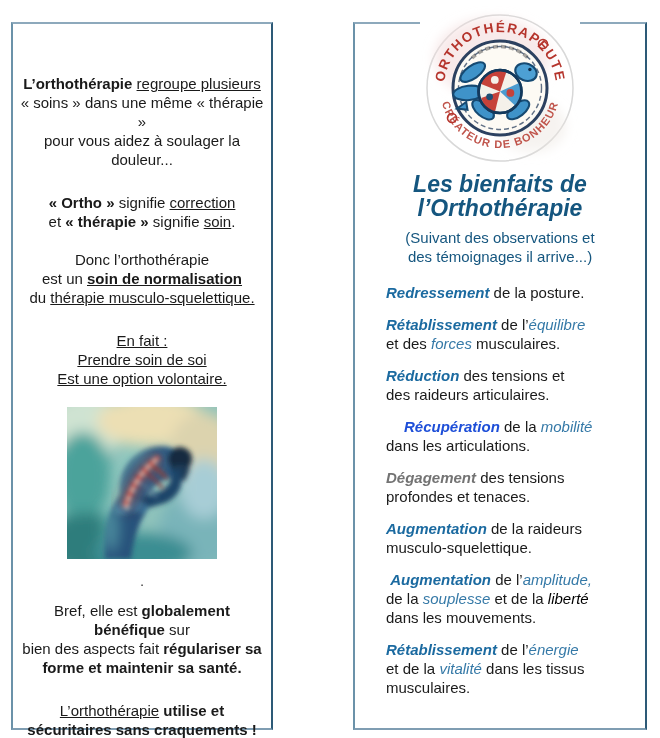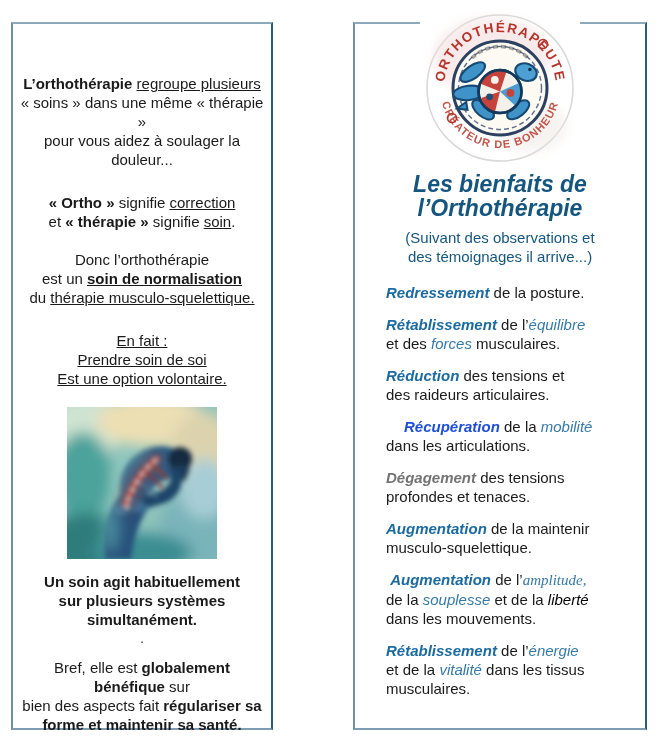--- a/index.html
+++ b/index.html
@@ -102,24 +102,20 @@
       <circle cx="66" cy="83" r="2" fill="#f0e3cf"></circle>
         <circle cx="62" cy="92" r="2" fill="#f0e3cf"></circle>
       <circle cx="60" cy="100" r="2" fill="#f0e3cf"></circle>
     </g>
     <g filter="url(#fbig)">
       <path d="M52 92 C48 68 60 50 80 44" stroke="#8fd8cd" stroke-width="5" fill="none" opacity="0.7"></path>
       <ellipse cx="44" cy="122" rx="8" ry="24" fill="#6fc3c0" opacity="0.55"></ellipse>
     </g>
   </svg>
 
-  <div class="para small-gap" style="margin-bottom:0">
-      <div class="tl"><span class="fb">Un soin agit habituellement</span></div>
-      <div class="tl"><span class="fb">sur plusieurs systèmes simultanément.</span></div>
-    </div>
   <div class="dotline">.</div>
   <div class="para small-gap">
       <div class="tl"><span>Bref, elle est </span><span class="fb">globalement bénéfique</span><span> sur</span></div>
       <div class="tl"><span>bien des aspects fait </span><span class="fb">régulariser sa</span></div>
       <div class="tl"><span class="fb">forme et maintenir sa santé.</span></div>
     </div>
   <div class="para">
       <div class="tl"><span class="fu">L’orthothérapie</span><span class="fb"> utilise et</span></div>
       <div class="tl"><span class="fb">sécuritaires sans craquements !</span></div>
     </div>
@@ -200,25 +196,25 @@
       </div>
     <div class="benefit-item">
         <div class="tl"><span class="fb fi" style="color: #1d4ed8; margin-left: 18px;">Récupération</span><span> de la </span><span class="fi" style="color: rgb(53, 121, 167);">mobilité</span></div>
         <div class="tl"><span>dans les articulations.</span></div>
       </div>
     <div class="benefit-item">
         <div class="tl"><span class="fb fi" style="color: #737373; text-align: right;">Dégagement</span><span> des tensions</span></div>
         <div class="tl"><span>profondes et tenaces.</span></div>
       </div>
     <div class="benefit-item">
-        <div class="tl"><span class="fb fi" style="color: rgb(27, 106, 160);">Augmentation</span><span> de la maintenir</span></div>
+        <div class="tl"><span class="fb fi" style="color: rgb(27, 106, 160);">Augmentation</span><span> de la raideurs</span></div>
         <div class="tl"><span>musculo-squelettique.</span></div>
       </div>
     <div class="benefit-item">
-        <div class="tl"><span>&nbsp;</span><span class="fb fi" style="color: rgb(27, 106, 160);">Augmentation</span><span> de l’</span><span class="fi" style="color: rgb(53, 121, 167); font-family: Liberation Serif, serif;">amplitude,</span></div>
+        <div class="tl"><span>&nbsp;</span><span class="fb fi" style="color: rgb(27, 106, 160);">Augmentation</span><span> de l’</span><span class="fi" style="color: rgb(53, 121, 167);">amplitude,</span></div>
         <div class="tl"><span>de la </span><span class="fi" style="color: rgb(53, 121, 167);">souplesse</span><span> et de la </span><span class="fi" style="color: #000000;">liberté</span></div>
         <div class="tl"><span>dans les mouvements.</span></div>
       </div>
     <div class="benefit-item">
         <div class="tl"><span class="fb fi" style="color: rgb(27, 106, 160);">Rétablissement</span><span> de l’</span><span class="fi" style="color: rgb(53, 121, 167);">énergie</span></div>
         <div class="tl"><span>et de la </span><span class="fi" style="color: rgb(53, 121, 167);">vitalité</span><span> dans les tissus</span></div>
         <div class="tl"><span>musculaires.</span></div>
       </div>
   </div>
 </div>

